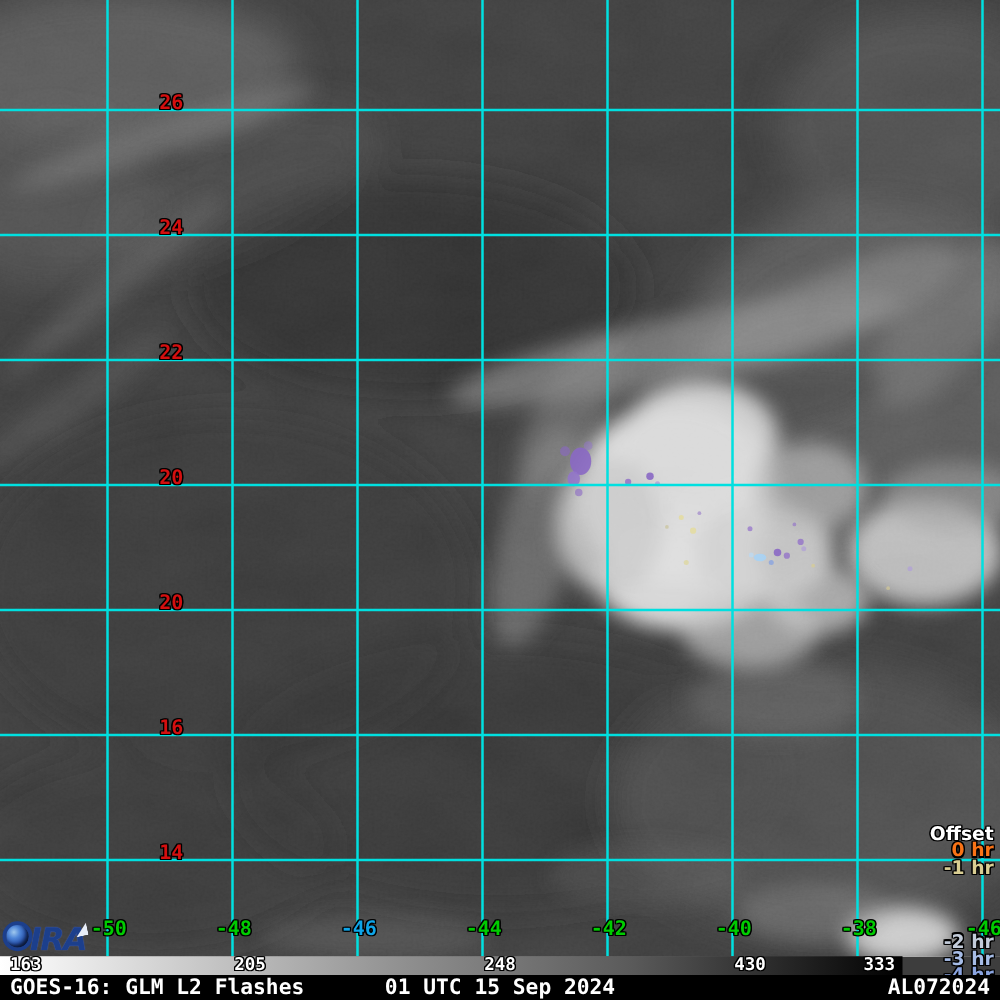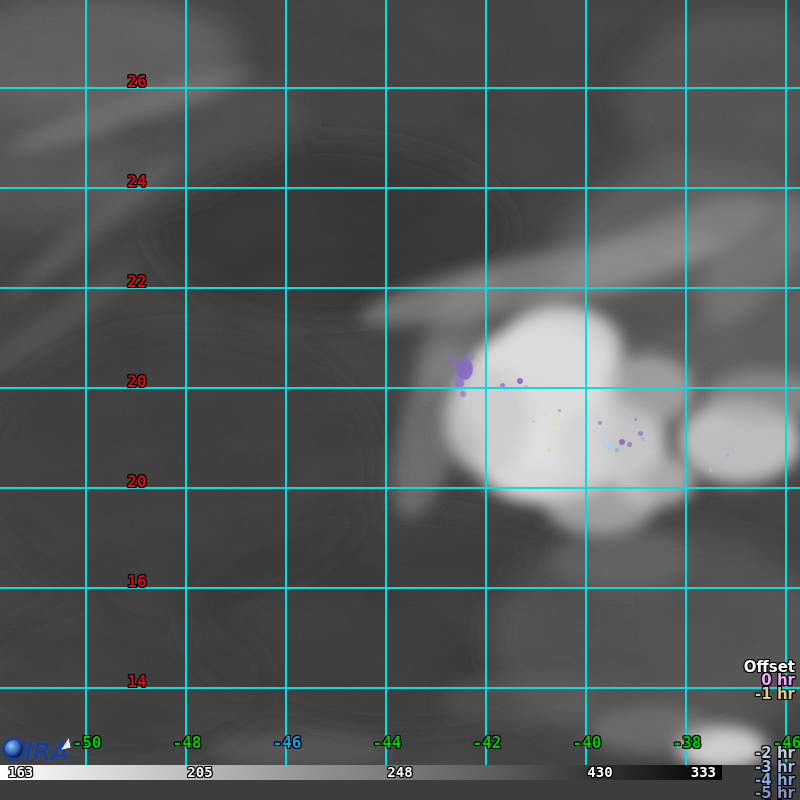--- a/index.html
+++ b/index.html
@@ -174,21 +174,21 @@
       <div class="lon-label outlined" style="left: 387px; top: 733px; color: rgb(0, 204, 0);">-44</div>
       <div class="lon-label outlined" style="left: 487px; top: 733px; color: rgb(0, 204, 0);">-42</div>
       <div class="lon-label outlined" style="left: 587px; top: 733px; color: rgb(0, 204, 0);">-40</div>
       <div class="lon-label outlined" style="left: 687px; top: 733px; color: rgb(0, 204, 0);">-38</div>
       <div class="lon-label outlined" style="left: 787px; top: 733px; color: rgb(0, 204, 0);">-46</div>
     </div>
 
   <div class="legend" id="offset-legend">
     <div class="legend-title outlined">Offset</div>
     <div id="legend-items">
-        <div class="legend-item outlined" style="color: #f0abfc;">0 hr</div>
+        <div class="legend-item outlined" style="color: #f97316;">0 hr</div>
         <div class="legend-item outlined" style="color: rgb(217, 205, 146);">-1 hr</div>
         <div class="legend-item outlined" style="color: rgb(195, 204, 218); margin-top: 46px;">-2 hr</div>
         <div class="legend-item outlined" style="color: rgb(166, 188, 230);">-3 hr</div>
         <div class="legend-item outlined" style="color: rgb(138, 164, 224);">-4 hr</div>
         <div class="legend-item outlined" style="color: rgb(138, 146, 196);">-5 hr</div>
         <div class="legend-item outlined" style="color: rgb(154, 124, 205);">-6 hr</div>
       </div>
   </div>
 
   <div class="cira">
@@ -200,14 +200,19 @@
   <div class="colorbar">
     <div id="colorbar-ticks">
         <span class="cb-tick outlined" style="left: 8px;">163</span>
         <span class="cb-tick outlined" style="left: 200px; transform: translateX(-50%);">205</span>
         <span class="cb-tick outlined" style="left: 400px; transform: translateX(-50%);">248</span>
         <span class="cb-tick outlined" style="left: 600px; transform: translateX(-50%);">430</span>
         <span class="cb-tick outlined" style="right: 6px;">333</span>
       </div>
   </div>
 
+  <div class="statusbar">
+    <span class="sb-left">GOES-16: GLM L2 Flashes</span>
+    <span class="sb-center">01 UTC 15 Sep 2024</span>
+    <span class="sb-right">AL072024</span>
+  </div>
 
 </div>
 
 </body></html>

